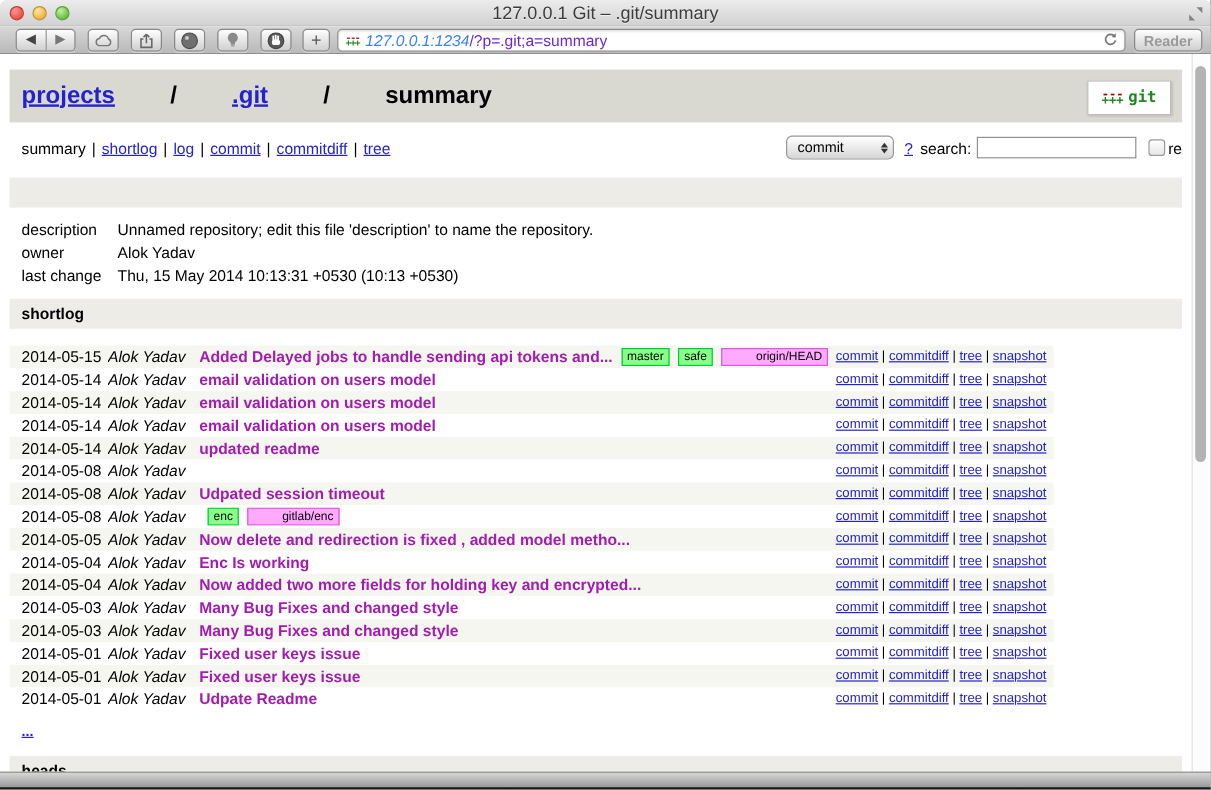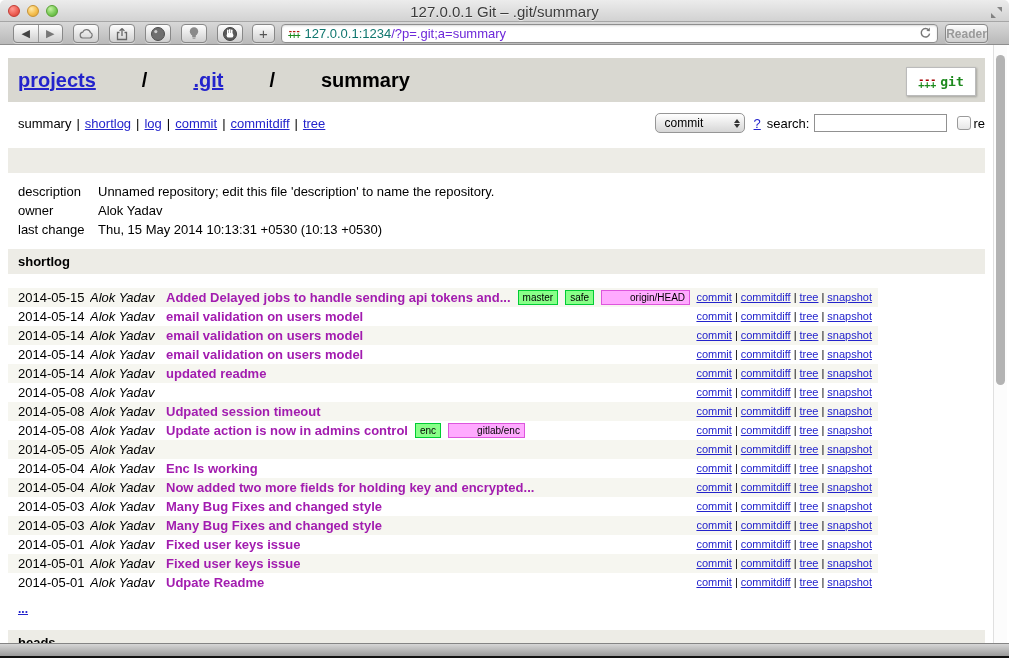--- a/index.html
+++ b/index.html
@@ -33,24 +33,24 @@
   .b-ext2{left:181px;width:26px;}
   .b-ext3{left:217px;width:26px;}
   .b-plus{left:252px;width:23px;font-size:15px;color:#555;}
   .addressbar{position:absolute;left:281px;top:2px;width:657px;height:19px;box-sizing:border-box;
     background:#fff;border:1px solid #8e8e8e;border-radius:4px;display:flex;align-items:center;
     padding:0 6px;font-size:13px;box-shadow:inset 0 1px 2px rgba(0,0,0,.15);}
   .favicon{display:inline-block;margin-right:5px;font-family:"DejaVu Sans Mono",monospace;
     font-weight:bold;font-size:8px;line-height:4px;letter-spacing:-1px;}
   .favicon .f-red{color:#b01c0c;display:block;}
   .favicon .f-green{color:#1e8a1e;display:block;}
-  .url-host{color:#0f766e;}
+  .url-host{color:#3b82f6;font-style:italic;}
   .url-path{color:#6d28d9;}
   .reload{margin-left:auto;opacity:.8;}
-  .reader-btn{left:945px;width:43px;color:#9a9a9a;font-weight:bold;font-size:12px;}
+  .reader-btn{left:945px;width:57px;color:#9a9a9a;font-weight:bold;font-size:12px;}
 
   
   .viewport{position:absolute;left:0;top:45px;width:1009px;height:598px;background:#fff;overflow:hidden;}
   .content{position:absolute;left:8px;top:13px;width:977px;font-size:13px;color:#000;}
 
   a{color:var(--link-blue,#2323cc);text-decoration:underline;cursor:pointer;}
   .page-header{background:var(--header-bg,#d9d8d1);height:44px;display:flex;align-items:center;
     padding:0 10px;box-sizing:border-box;font-size:20px;font-weight:bold;position:relative;gap:40px;}
   .page-header .sep{margin:0 6px;font-weight:bold;color:#000;}
   .logo-btn{position:absolute;right:9px;top:9px;width:68px;height:27px;background:#fff;border:1px solid #bbb;
@@ -296,29 +296,31 @@
             <span class="sl-author">Alok Yadav</span>
             <span class="sl-msg">
               <a>Udpated session timeout</a>
             </span>
             <span class="sl-links"><a>commit</a><span class="lsep">|</span><a>commitdiff</a><span class="lsep">|</span><a>tree</a><span class="lsep">|</span><a>snapshot</a></span>
           </div>
           <div class="sl-row light">
             <span class="sl-date">2014-05-08</span>
             <span class="sl-author">Alok Yadav</span>
             <span class="sl-msg">
-              <a>Update action is now in admins control</a>
               <span class="ref head">enc</span>
               <span class="ref remote">gitlab/enc</span>
             </span>
             <span class="sl-links"><a>commit</a><span class="lsep">|</span><a>commitdiff</a><span class="lsep">|</span><a>tree</a><span class="lsep">|</span><a>snapshot</a></span>
           </div>
           <div class="sl-row dark">
             <span class="sl-date">2014-05-05</span>
             <span class="sl-author">Alok Yadav</span>
+            <span class="sl-msg">
+              <a>Now delete and redirection is fixed , added model metho...</a>
+            </span>
             <span class="sl-links"><a>commit</a><span class="lsep">|</span><a>commitdiff</a><span class="lsep">|</span><a>tree</a><span class="lsep">|</span><a>snapshot</a></span>
           </div>
           <div class="sl-row light">
             <span class="sl-date">2014-05-04</span>
             <span class="sl-author">Alok Yadav</span>
             <span class="sl-msg">
               <a>Enc Is working</a>
             </span>
             <span class="sl-links"><a>commit</a><span class="lsep">|</span><a>commitdiff</a><span class="lsep">|</span><a>tree</a><span class="lsep">|</span><a>snapshot</a></span>
           </div>

